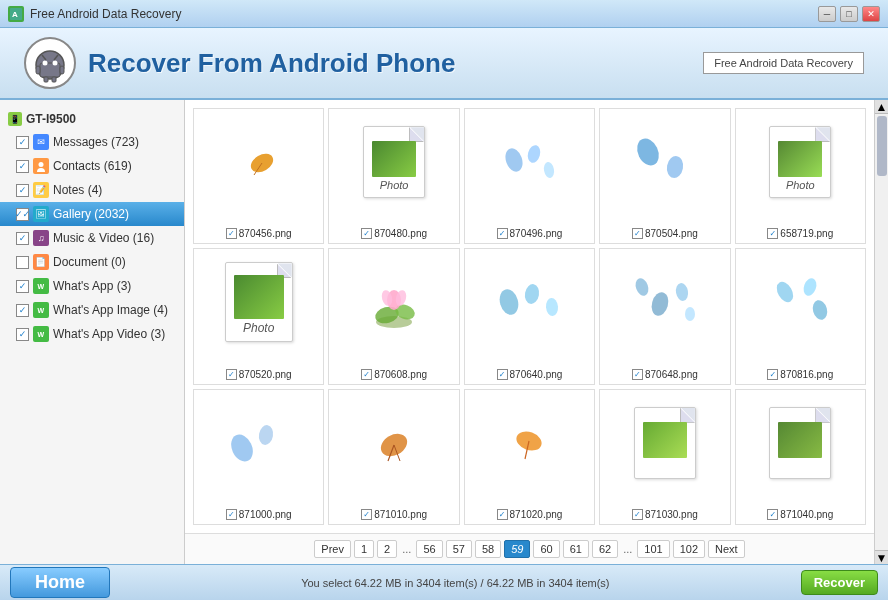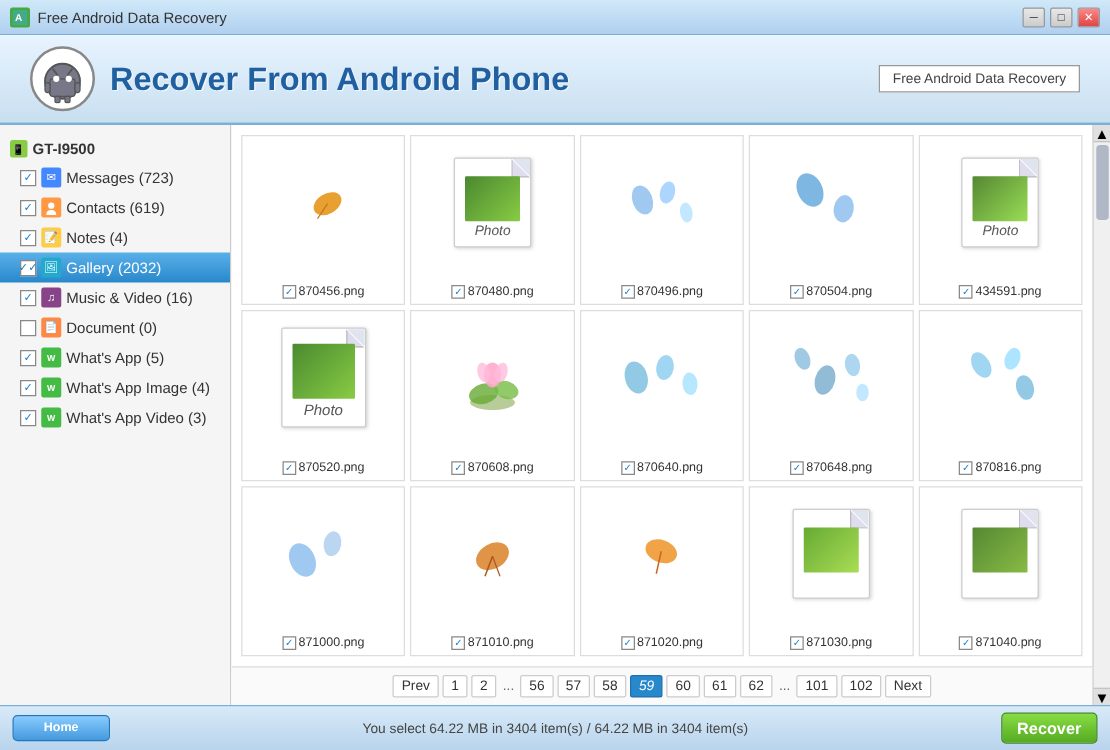--- a/index.html
+++ b/index.html
@@ -287,21 +287,21 @@
       display: flex;
       align-items: center;
       padding: 0 10px;
     }
     .home-btn {
       background: linear-gradient(to bottom, #88ccff, #4499dd);
       border: 1px solid #2277bb;
       border-radius: 4px;
       padding: 4px 24px;
       color: white;
-      font-size: 10px;
+      font-size: 18px;
       cursor: pointer;
       font-weight: bold;
     }
     .status-text {
       flex: 1;
       text-align: center;
       font-size: 11px;
       color: #444;
     }
     .recover-btn {
@@ -397,21 +397,21 @@
       <span>Document (0)</span>
     </div>
     <div class="sidebar-item">
       <div class="sidebar-checkbox checked"></div>
       <div class="sidebar-item-icon icon-whatsapp">
         <svg width="10" height="10" viewBox="0 0 10 10">
             <circle cx="5" cy="5" r="4.5" fill="#44bb44"></circle>
             <text x="1.5" y="8" fill="white" font-size="7" font-weight="bold">W</text>
           </svg>
       </div>
-      <span>What's App (5)</span>
+      <span>What's App (3)</span>
     </div>
     <div class="sidebar-item">
       <div class="sidebar-checkbox checked"></div>
       <div class="sidebar-item-icon icon-wa-img">
         <svg width="10" height="10" viewBox="0 0 10 10">
             <circle cx="5" cy="5" r="4.5" fill="#44bb44"></circle>
             <text x="1.5" y="8" fill="white" font-size="7" font-weight="bold">W</text>
           </svg>
       </div>
       <span>What's App Image (4)</span>
@@ -488,21 +488,21 @@
 
         <div class="photo-item">
           <div class="photo-thumb">
             <div class="file-bg">
               <div class="file-inner-img" style="background: linear-gradient(135deg, #558833, #99dd55); border-radius:1px;"></div>
               <span class="file-label">Photo</span>
             </div>
           </div>
           <div class="photo-filename">
             <div class="file-checkbox checked"></div>
-            <span>434591.png</span>
+            <span>658719.png</span>
           </div>
         </div>
 
         <div class="photo-item">
           <div class="photo-thumb">
             <div class="file-bg" style="width:68px; height:80px;">
               <div class="file-inner-img" style="width:50px; height:44px; background: linear-gradient(135deg, #4a8a30, #88cc44); border-radius:1px; top:12px;"></div>
               <span class="file-label" style="font-size:12px;">Photo</span>
             </div>
           </div>

